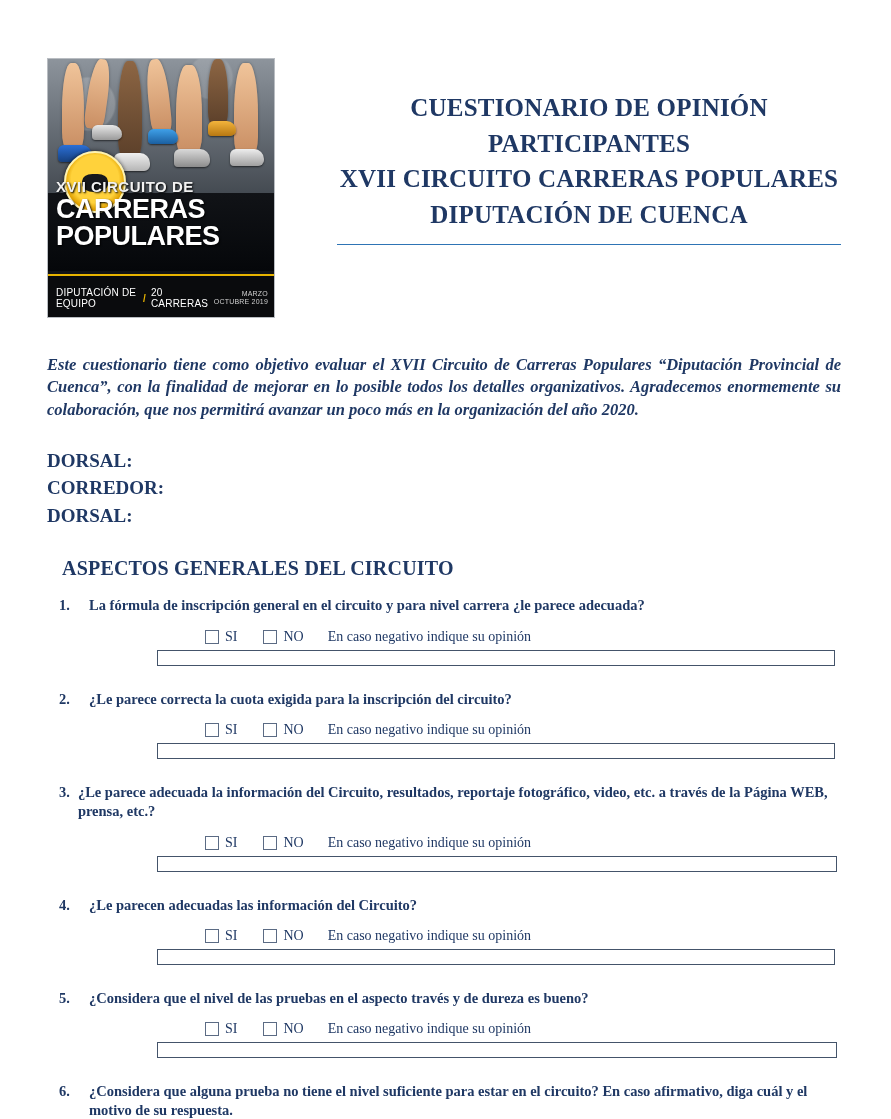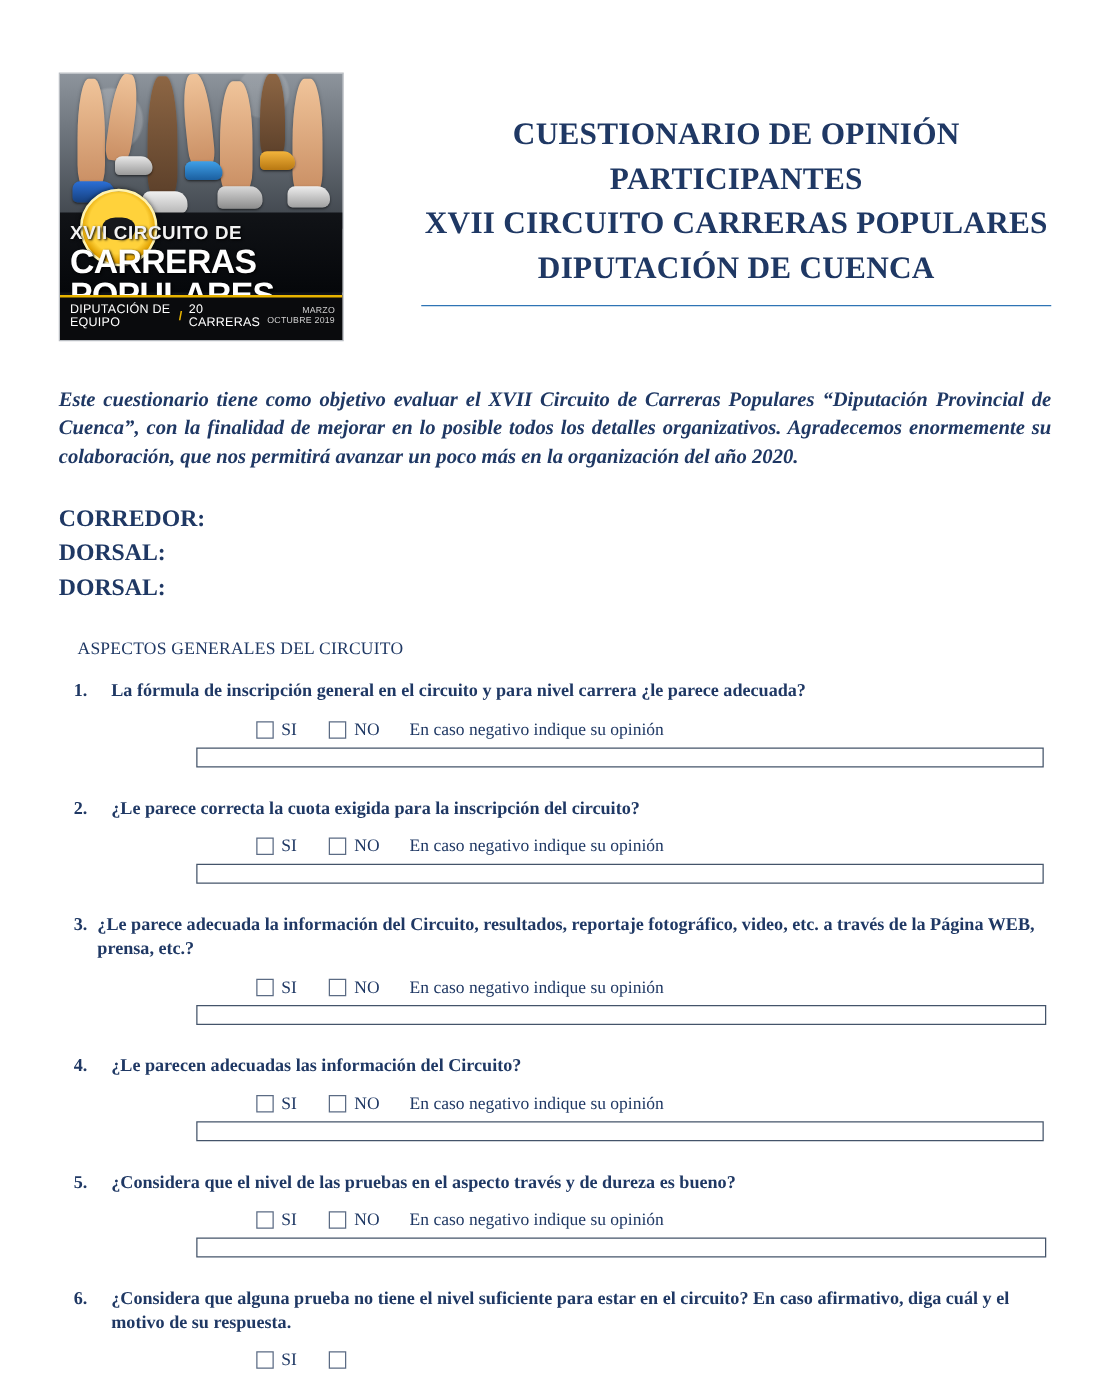--- a/index.html
+++ b/index.html
@@ -25,21 +25,21 @@
 
   
   .header {
     display: flex;
     align-items: flex-start;
     padding: 58px 50px 0 47px;
     box-sizing: border-box;
   }
   .logo-box {
     width: 228px;
-    height: 215px;
+    height: 260px;
     flex: 0 0 228px;
     position: relative;
     overflow: hidden;
     background: linear-gradient(180deg, #6f7a86 0%, #59636e 38%, #2c3036 55%, #141619 75%, #0b0c0e 100%);
     border: 1px solid #b9bdc2;
     box-sizing: border-box;
   }
   
   .logo-box .road {
     position: absolute;
@@ -166,22 +166,22 @@
   .fields {
     margin: 26px 0 0 47px;
     font-weight: bold;
     font-size: 19px;
     line-height: 1.45;
     color: #1f3864;
   }
 
   .section-title {
     margin: 28px 0 0 62px;
-    font-weight: normal;
-    font-size: 14px;
+    font-weight: bold;
+    font-size: 20px;
     color: #1f3864;
     letter-spacing: .2px;
   }
 
   
   .questions {
     margin: 16px 50px 0 47px;
   }
   .q {
     margin-bottom: 2px;
@@ -199,21 +199,21 @@
     padding-left: 12px;
     box-sizing: border-box;
   }
   .q-num.wide { width: auto; padding-right: 8px; }
   .q-text {
     flex: 1 1 auto;
     text-align: left;
   }
   .answer-row {
     display: flex;
-    align-items: flex-start;
+    align-items: center;
     margin: 13px 0 0 110px;
     font-size: 14px;
     color: #1f3864;
     padding-left: 48px;
   }
   .chk {
     width: 12px;
     height: 12px;
     border: 1px solid #5b6b84;
     background: #ffffff;
@@ -289,23 +289,23 @@
     <div class="title-wrap">
       <div class="doc-title" style="white-space: pre-line;">CUESTIONARIO DE OPINIÓN PARTICIPANTES
 XVII CIRCUITO CARRERAS POPULARES DIPUTACIÓN DE CUENCA</div>
       <div class="title-rule"></div>
     </div>
   </div>
 
   <div class="intro">Este cuestionario tiene como objetivo evaluar el XVII Circuito de Carreras Populares “Diputación Provincial de Cuenca”, con la finalidad de mejorar en lo posible todos los detalles organizativos. Agradecemos enormemente su colaboración, que nos permitirá avanzar un poco más en la organización del año 2020.</div>
 
   <div class="fields">
+    <div>DORSAL:</div>
     <div>CORREDOR:</div>
     <div>DORSAL:</div>
-    <div>DORSAL:</div>
   </div>
 
   <div class="section-title">ASPECTOS GENERALES DEL CIRCUITO</div>
 
   <div class="questions">
 
     <div class="q">
       <div class="q-head">
         <span class="q-num">1.</span>
         <span class="q-text">La fórmula de inscripción general en el circuito y para nivel carrera ¿le parece adecuada?</span>

